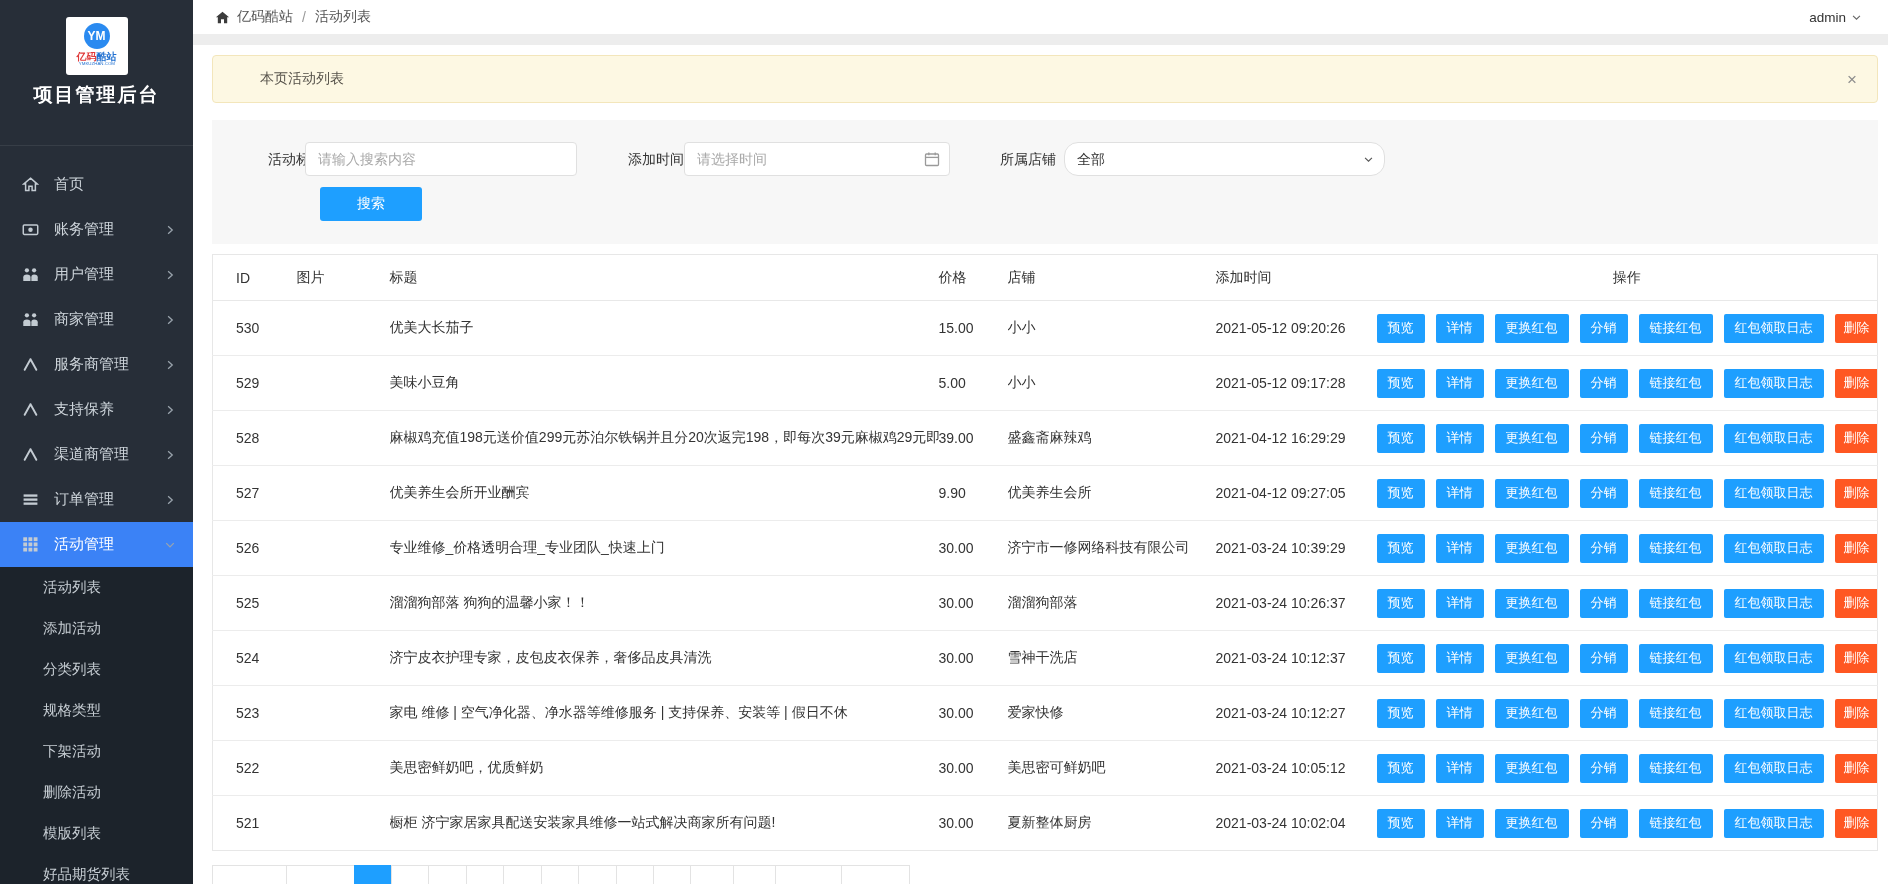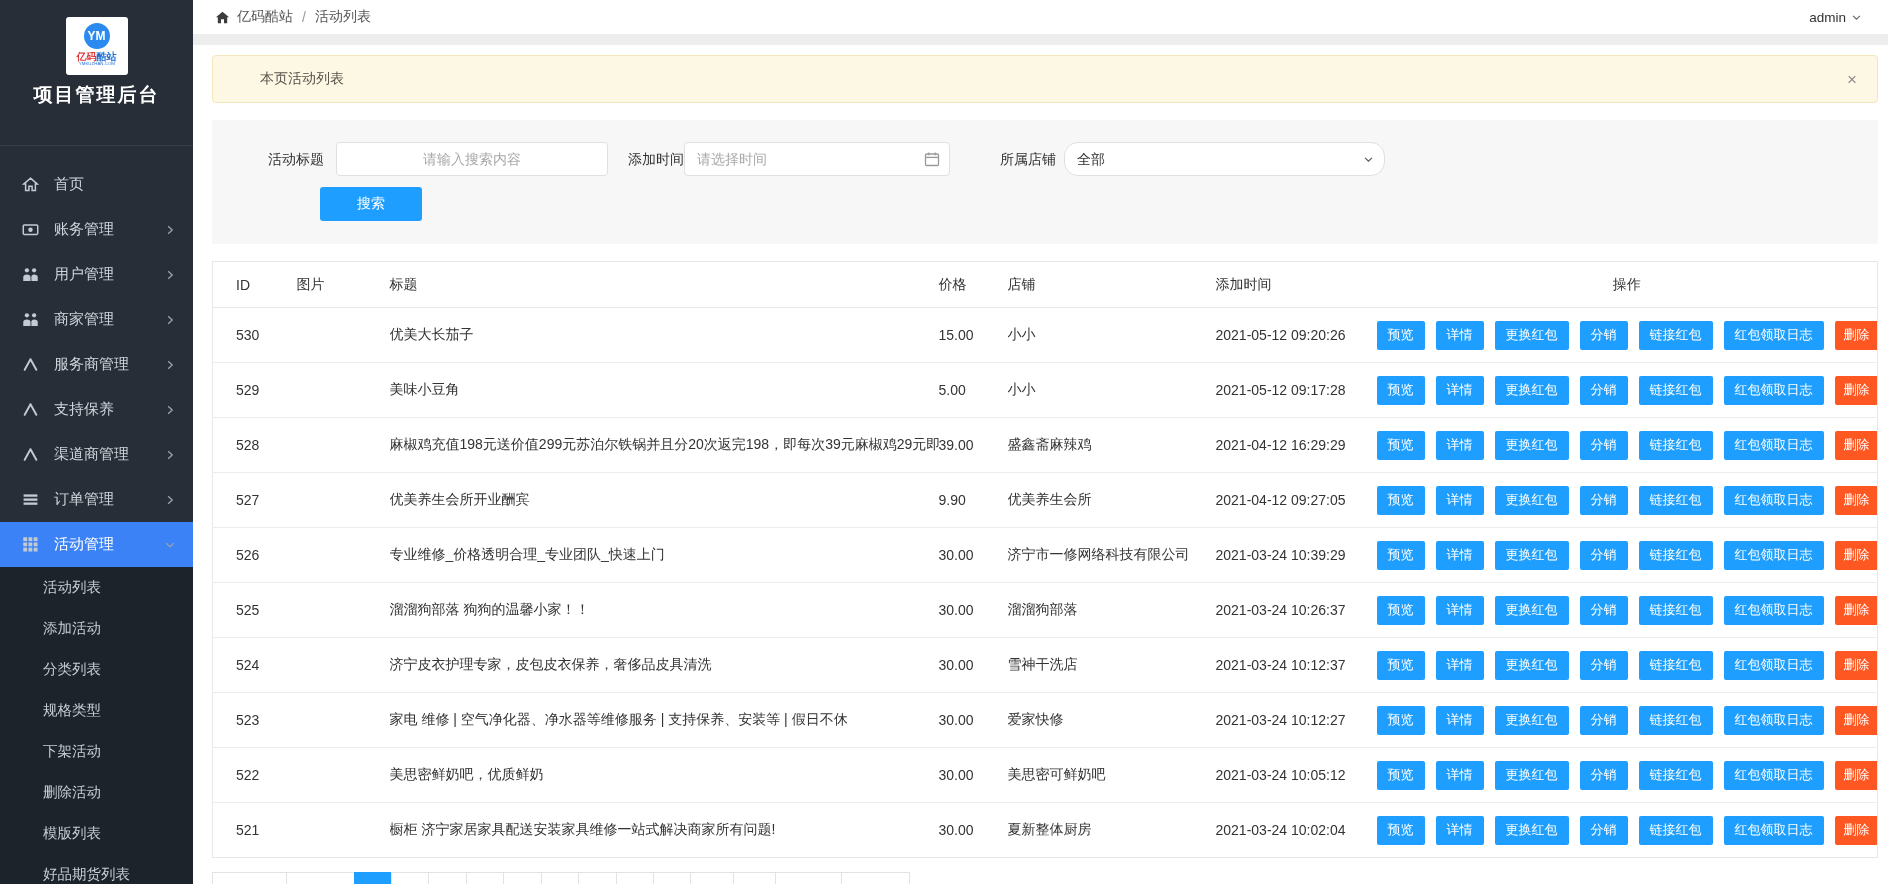--- a/index.html
+++ b/index.html
@@ -54,35 +54,35 @@
   .alert .alert-text { font-size:14px; color:#56524a; flex:1;margin-left:27px; }
   .alert .alert-close { font-size:17px; color:#8d8d8d; cursor:pointer; line-height:1; }
 
   
   .filter-panel { margin-top:17px; height:124px; background:#f7f7f7; position:relative; }
   .f-label { position:absolute; top:22px; height:34px; line-height:34px; font-size:14px; color:#333; }
   .f-input { position:absolute; top:22px; height:34px; border:1px solid #e0e0e0; border-radius:4px;
              background:#fff; font-size:14px; color:#333; padding:0 12px; outline:none;
              font-family:inherit; }
   .f-input::placeholder { color:#a9a9a9; }
-  .lbl-title { left:56px; } .in-title { left:124px; width:272px;text-align:center; }
+  .lbl-title { left:56px; } .in-title { left:93px; width:272px; }
   .lbl-time { left:416px; } .in-time { left:472px; width:266px; padding-right:34px; }
   .cal-ic { position:absolute; top:31px; left:712px; width:16px; height:16px; color:#9a9a9a; cursor:pointer; }
   .cal-ic svg { width:16px; height:16px; display:block; }
   .lbl-shop { left:788px; } 
   .f-select { position:absolute; top:22px; left:852px; width:321px; height:34px; border:1px solid #e0e0e0;
               border-radius:14px; background:#fff; font-size:14px; color:#333; padding:0 12px;
               line-height:32px; cursor:pointer; }
   .f-select .sel-caret { position:absolute; right:10px; top:11px; width:11px; height:11px; color:#555; }
   .f-select .sel-caret svg { width:11px; height:11px; display:block; }
   .search-btn { position:absolute; left:108px; top:67px; width:102px; height:34px; border:none; border-radius:3px;
                 background:#1E9FFF; color:#fff; font-size:14px; cursor:pointer; font-family:inherit; }
 
   
-  .data-table { margin-top:17px; width:1666px; border-collapse:collapse; table-layout:fixed;
+  .data-table { margin-top:10px; width:1666px; border-collapse:collapse; table-layout:fixed;
                 border:1px solid #e7e7e7; background:#fff; }
   .data-table col.c-id { width:84px; } .data-table col.c-img { width:93px; }
   .data-table col.c-title { width:549px; } .data-table col.c-price { width:69px; }
   .data-table col.c-shop { width:208px; } .data-table col.c-time { width:161px; }
   .data-table th { height:46px; font-size:14px; font-weight:normal; color:#333; text-align:left;
                    border-bottom:1px solid #e8e8e8; white-space:nowrap; }
   .data-table td { height:55px; font-size:14px; color:#333; border-bottom:1px solid #ececec;
                    white-space:nowrap; overflow:hidden; }
   .data-table tr:last-child td { border-bottom:none; }
   .cell-id { padding-left:23px; }

